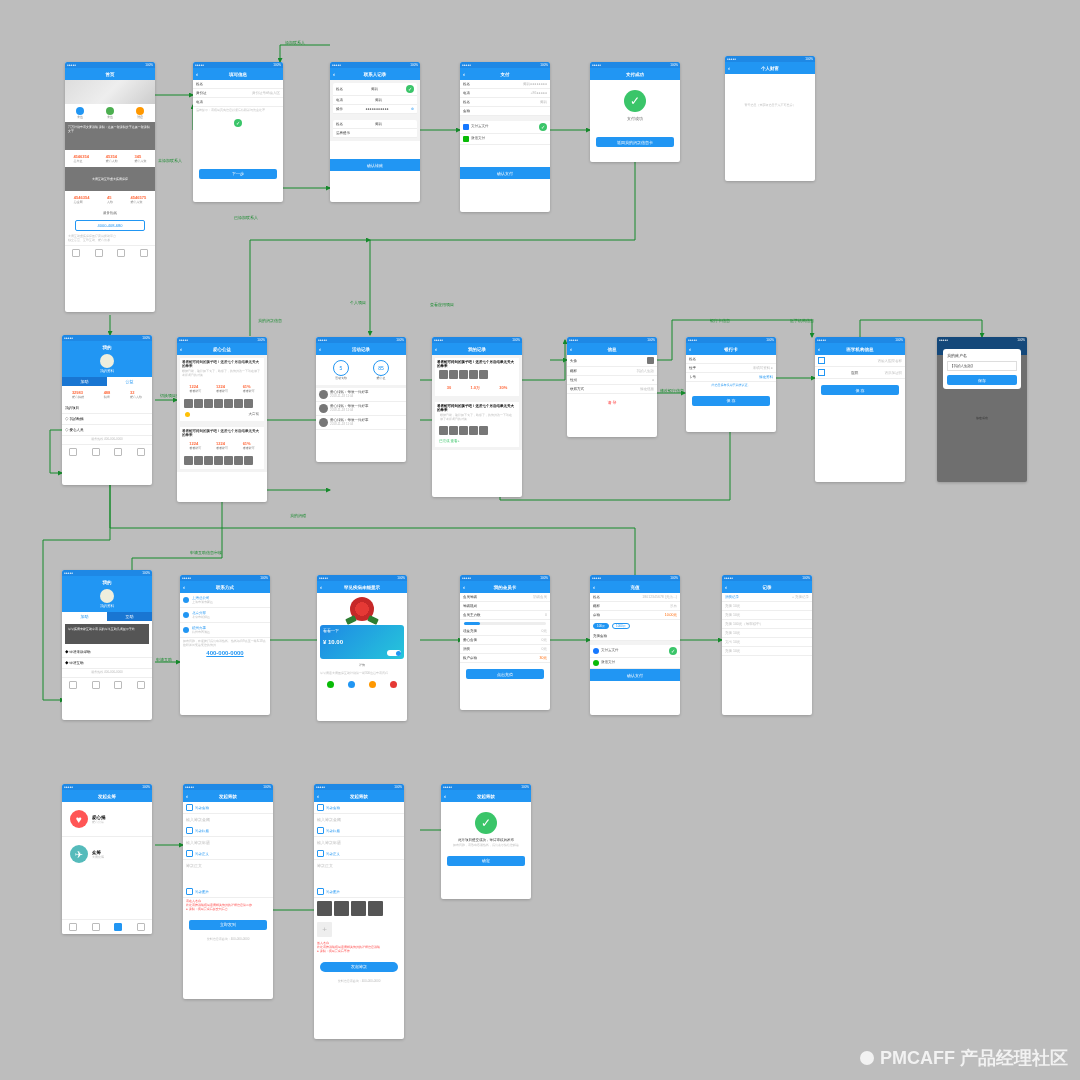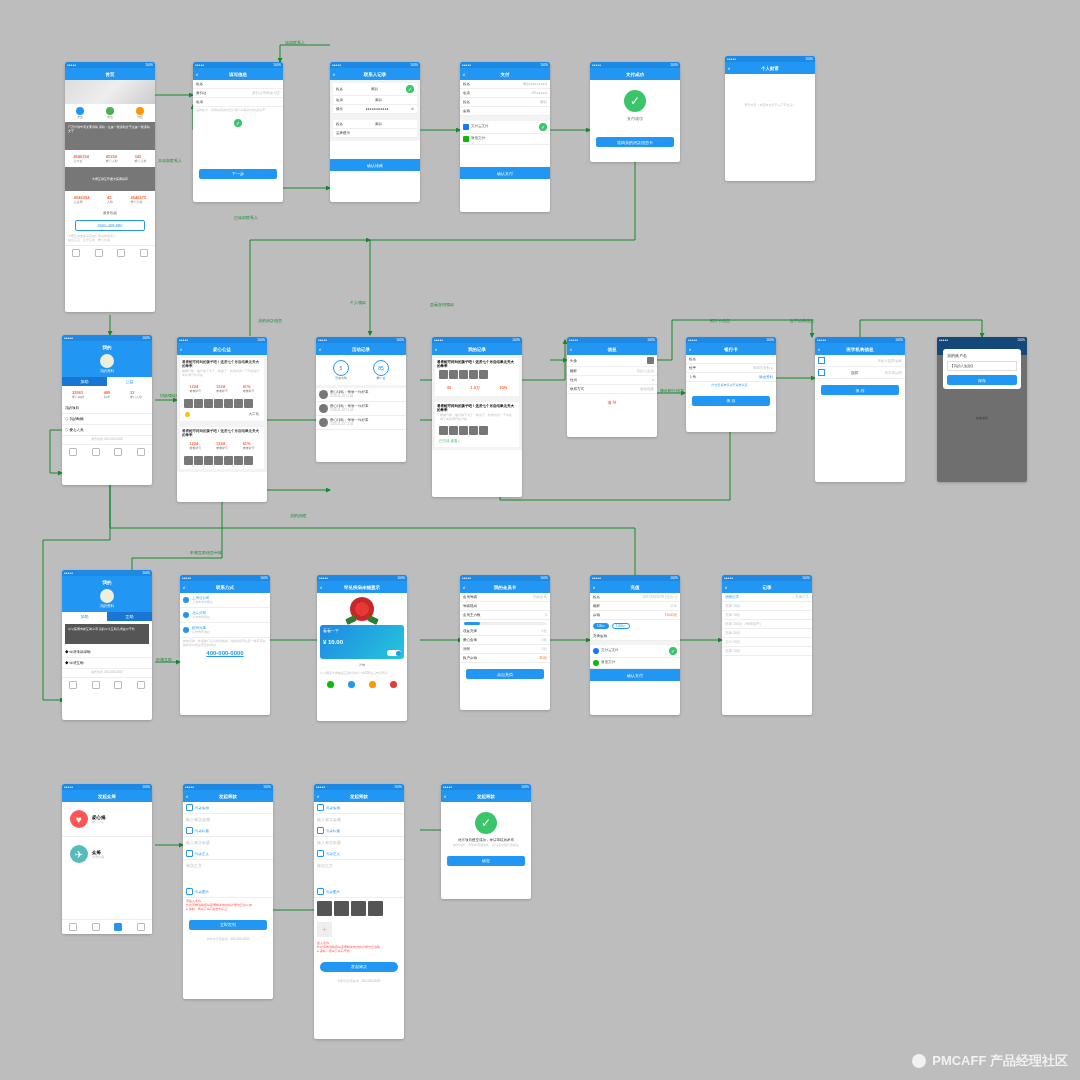--- a/index.html
+++ b/index.html
@@ -28,21 +28,21 @@
   .stat .n{display:block;font-weight:700}
   .stat .t{display:block;color:#888;font-size:3px}
   .avrow{display:flex;gap:1px;padding:2px}
   .av{width:9px;height:9px;background:#777;border-radius:1px}
   .circ{width:14px;height:14px;border:1px solid #2196f3;border-radius:50%;display:flex;align-items:center;justify-content:center;color:#2196f3;font-size:5px}
   .pill{display:inline-block;background:#fff;color:#2196f3;border:1px solid #2196f3;border-radius:6px;padding:0 3px;font-size:3px}
   .badge{width:24px;height:24px;border-radius:50%;background:radial-gradient(circle,#e53935 40%,#c62828 41%);margin:4px auto;position:relative}
   .badge::before,.badge::after{content:"";position:absolute;width:10px;height:6px;background:#2e7d32;bottom:-2px;border-radius:1px}
   .badge::before{left:-4px;transform:rotate(-25deg)}
   .badge::after{right:-4px;transform:rotate(25deg)}
-  .water{position:absolute;right:12px;bottom:10px;color:rgba(255,255,255,.8);font-size:13px;font-weight:600;display:flex;align-items:center;gap:6px}
+  .water{position:absolute;right:12px;bottom:10px;color:rgba(255,255,255,.8);font-size:18px;font-weight:600;display:flex;align-items:center;gap:6px}
   .water .logo{width:14px;height:14px;border-radius:50%;background:rgba(255,255,255,.8)}
   .lnk{color:#2196f3}
   .ct{text-align:center}
   .faint{color:#bbb}
   .hdimg{height:24px;background:linear-gradient(135deg,#ddd,#eee,#ccc)}
   .cardimg{height:22px;background:#777;color:#fff;font-size:3px;padding:3px}
   .menu{padding:3px;border-bottom:1px solid #eee;font-size:3.5px;display:flex;align-items:center;gap:3px}
   .thumbs{display:flex;gap:2px;padding:3px}
   .thumb{width:15px;height:15px;background:#555;border-radius:1px}
   .ph{color:#bbb;font-size:4px;padding:3px}

